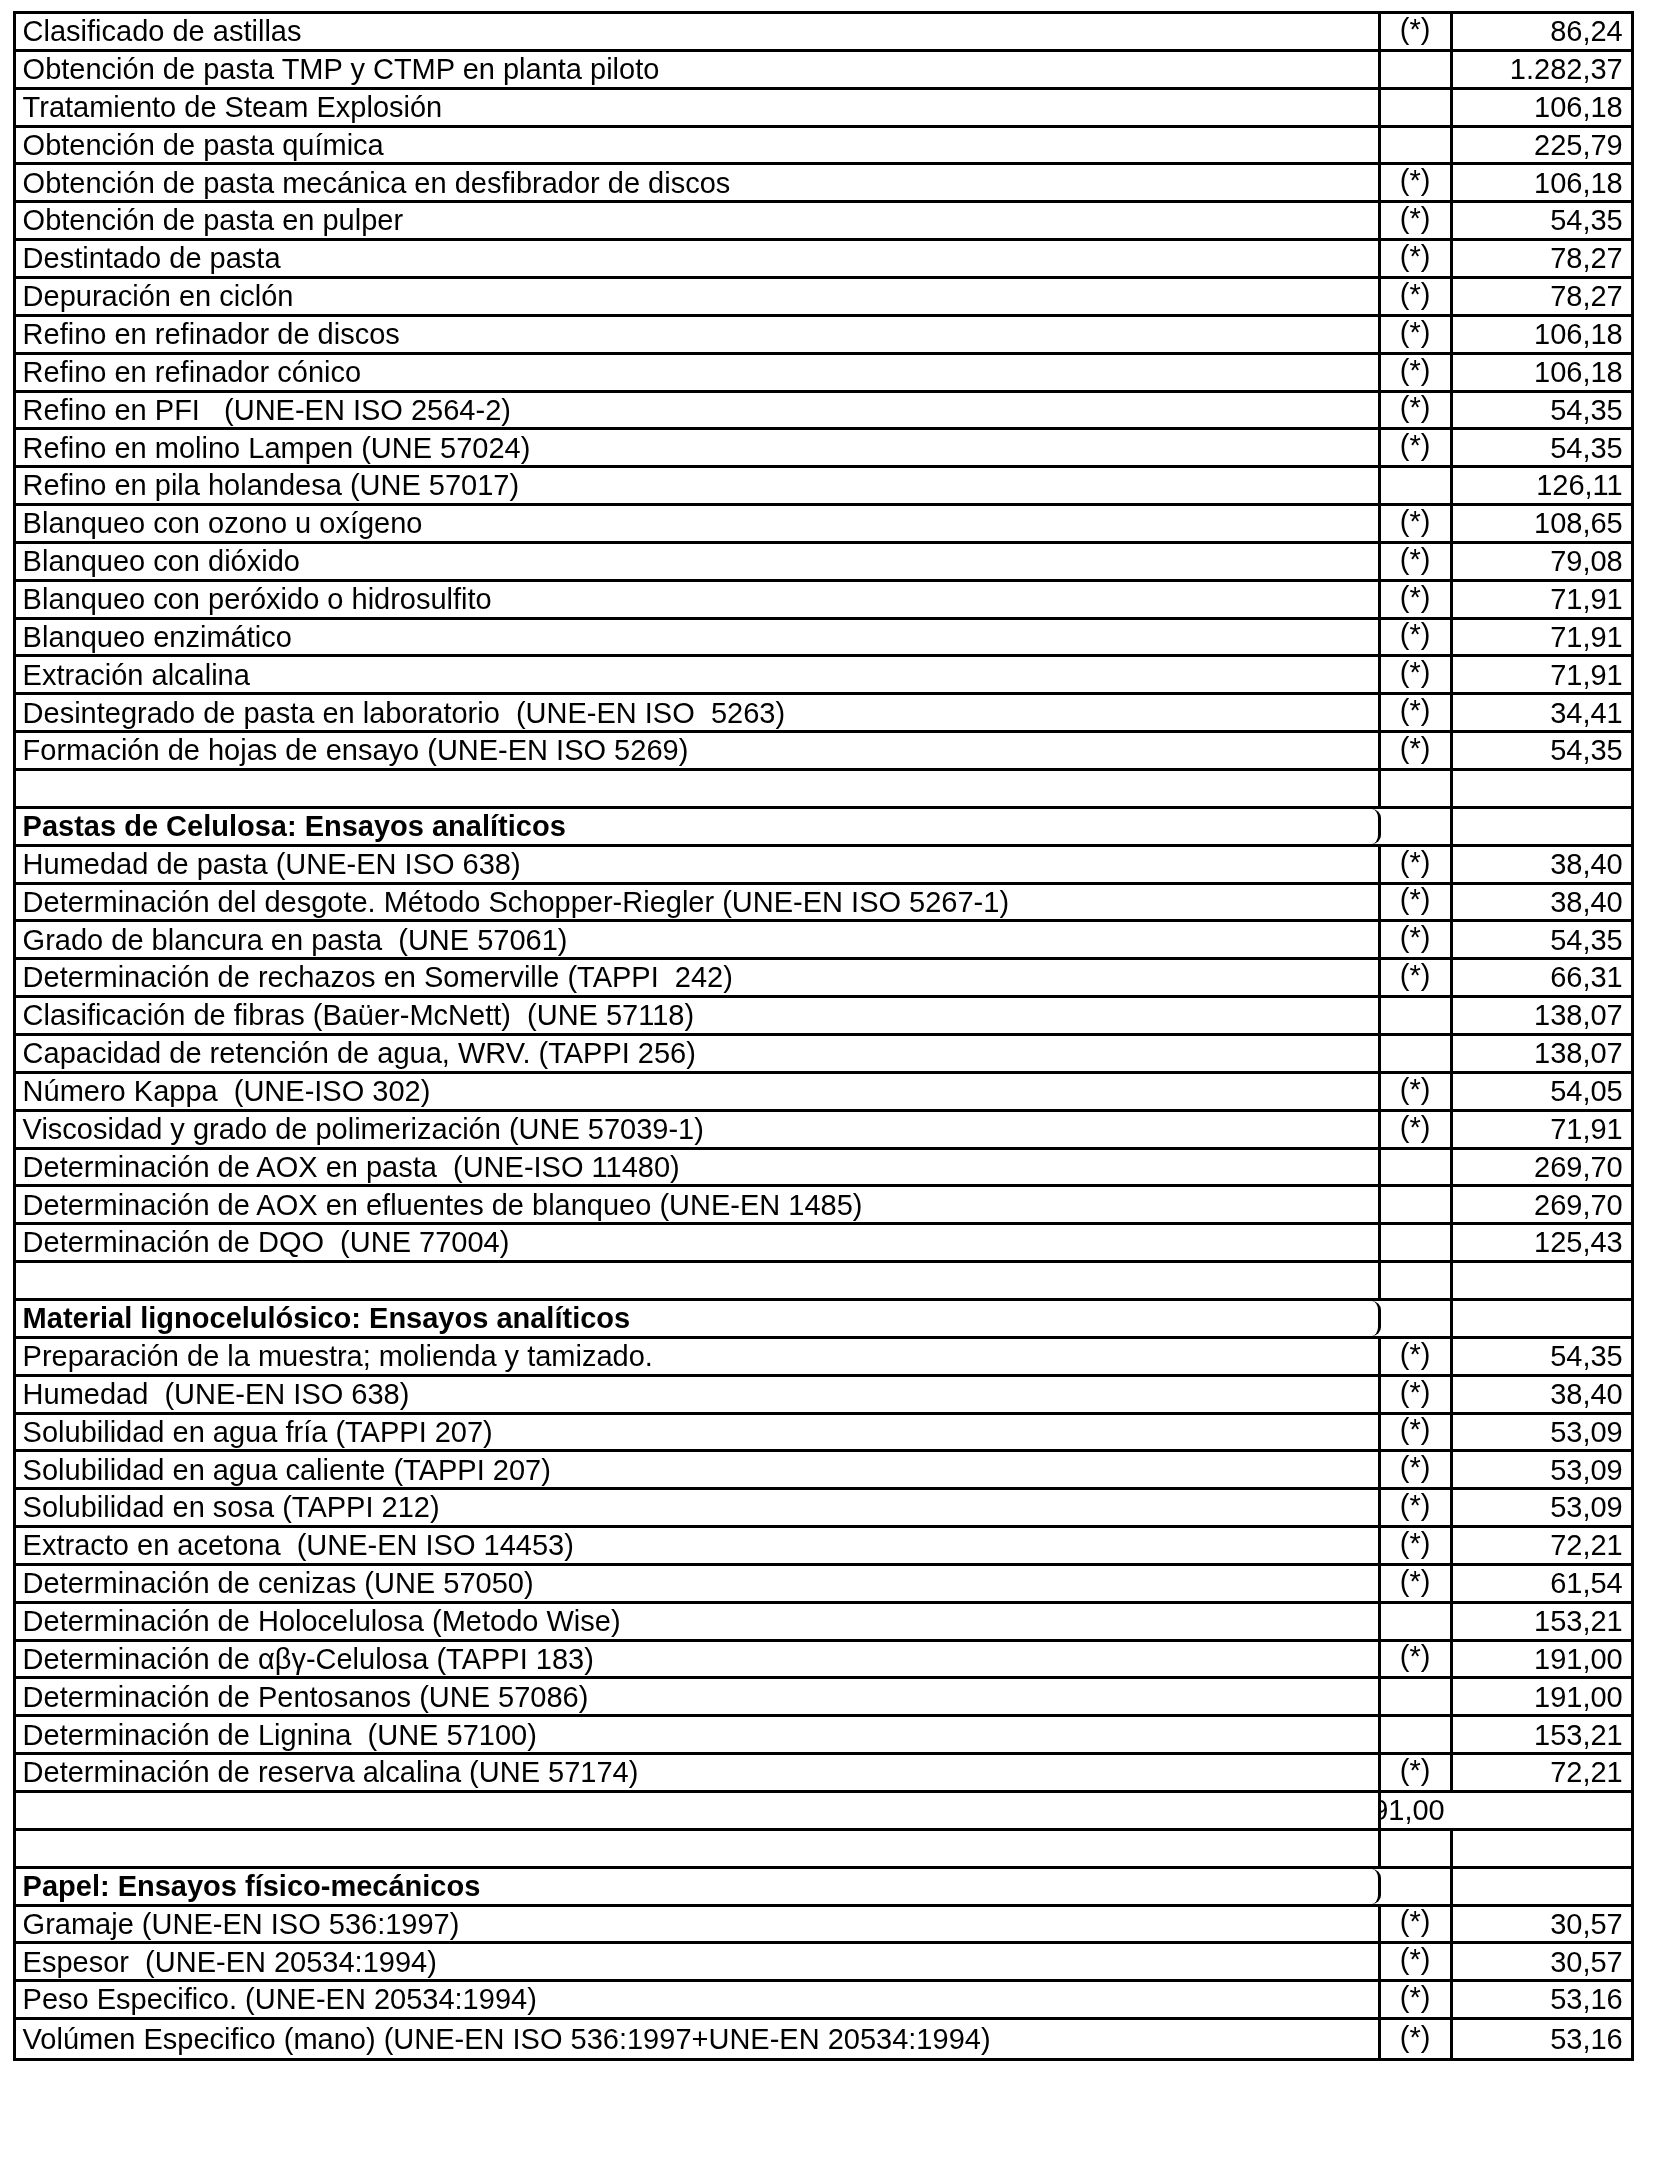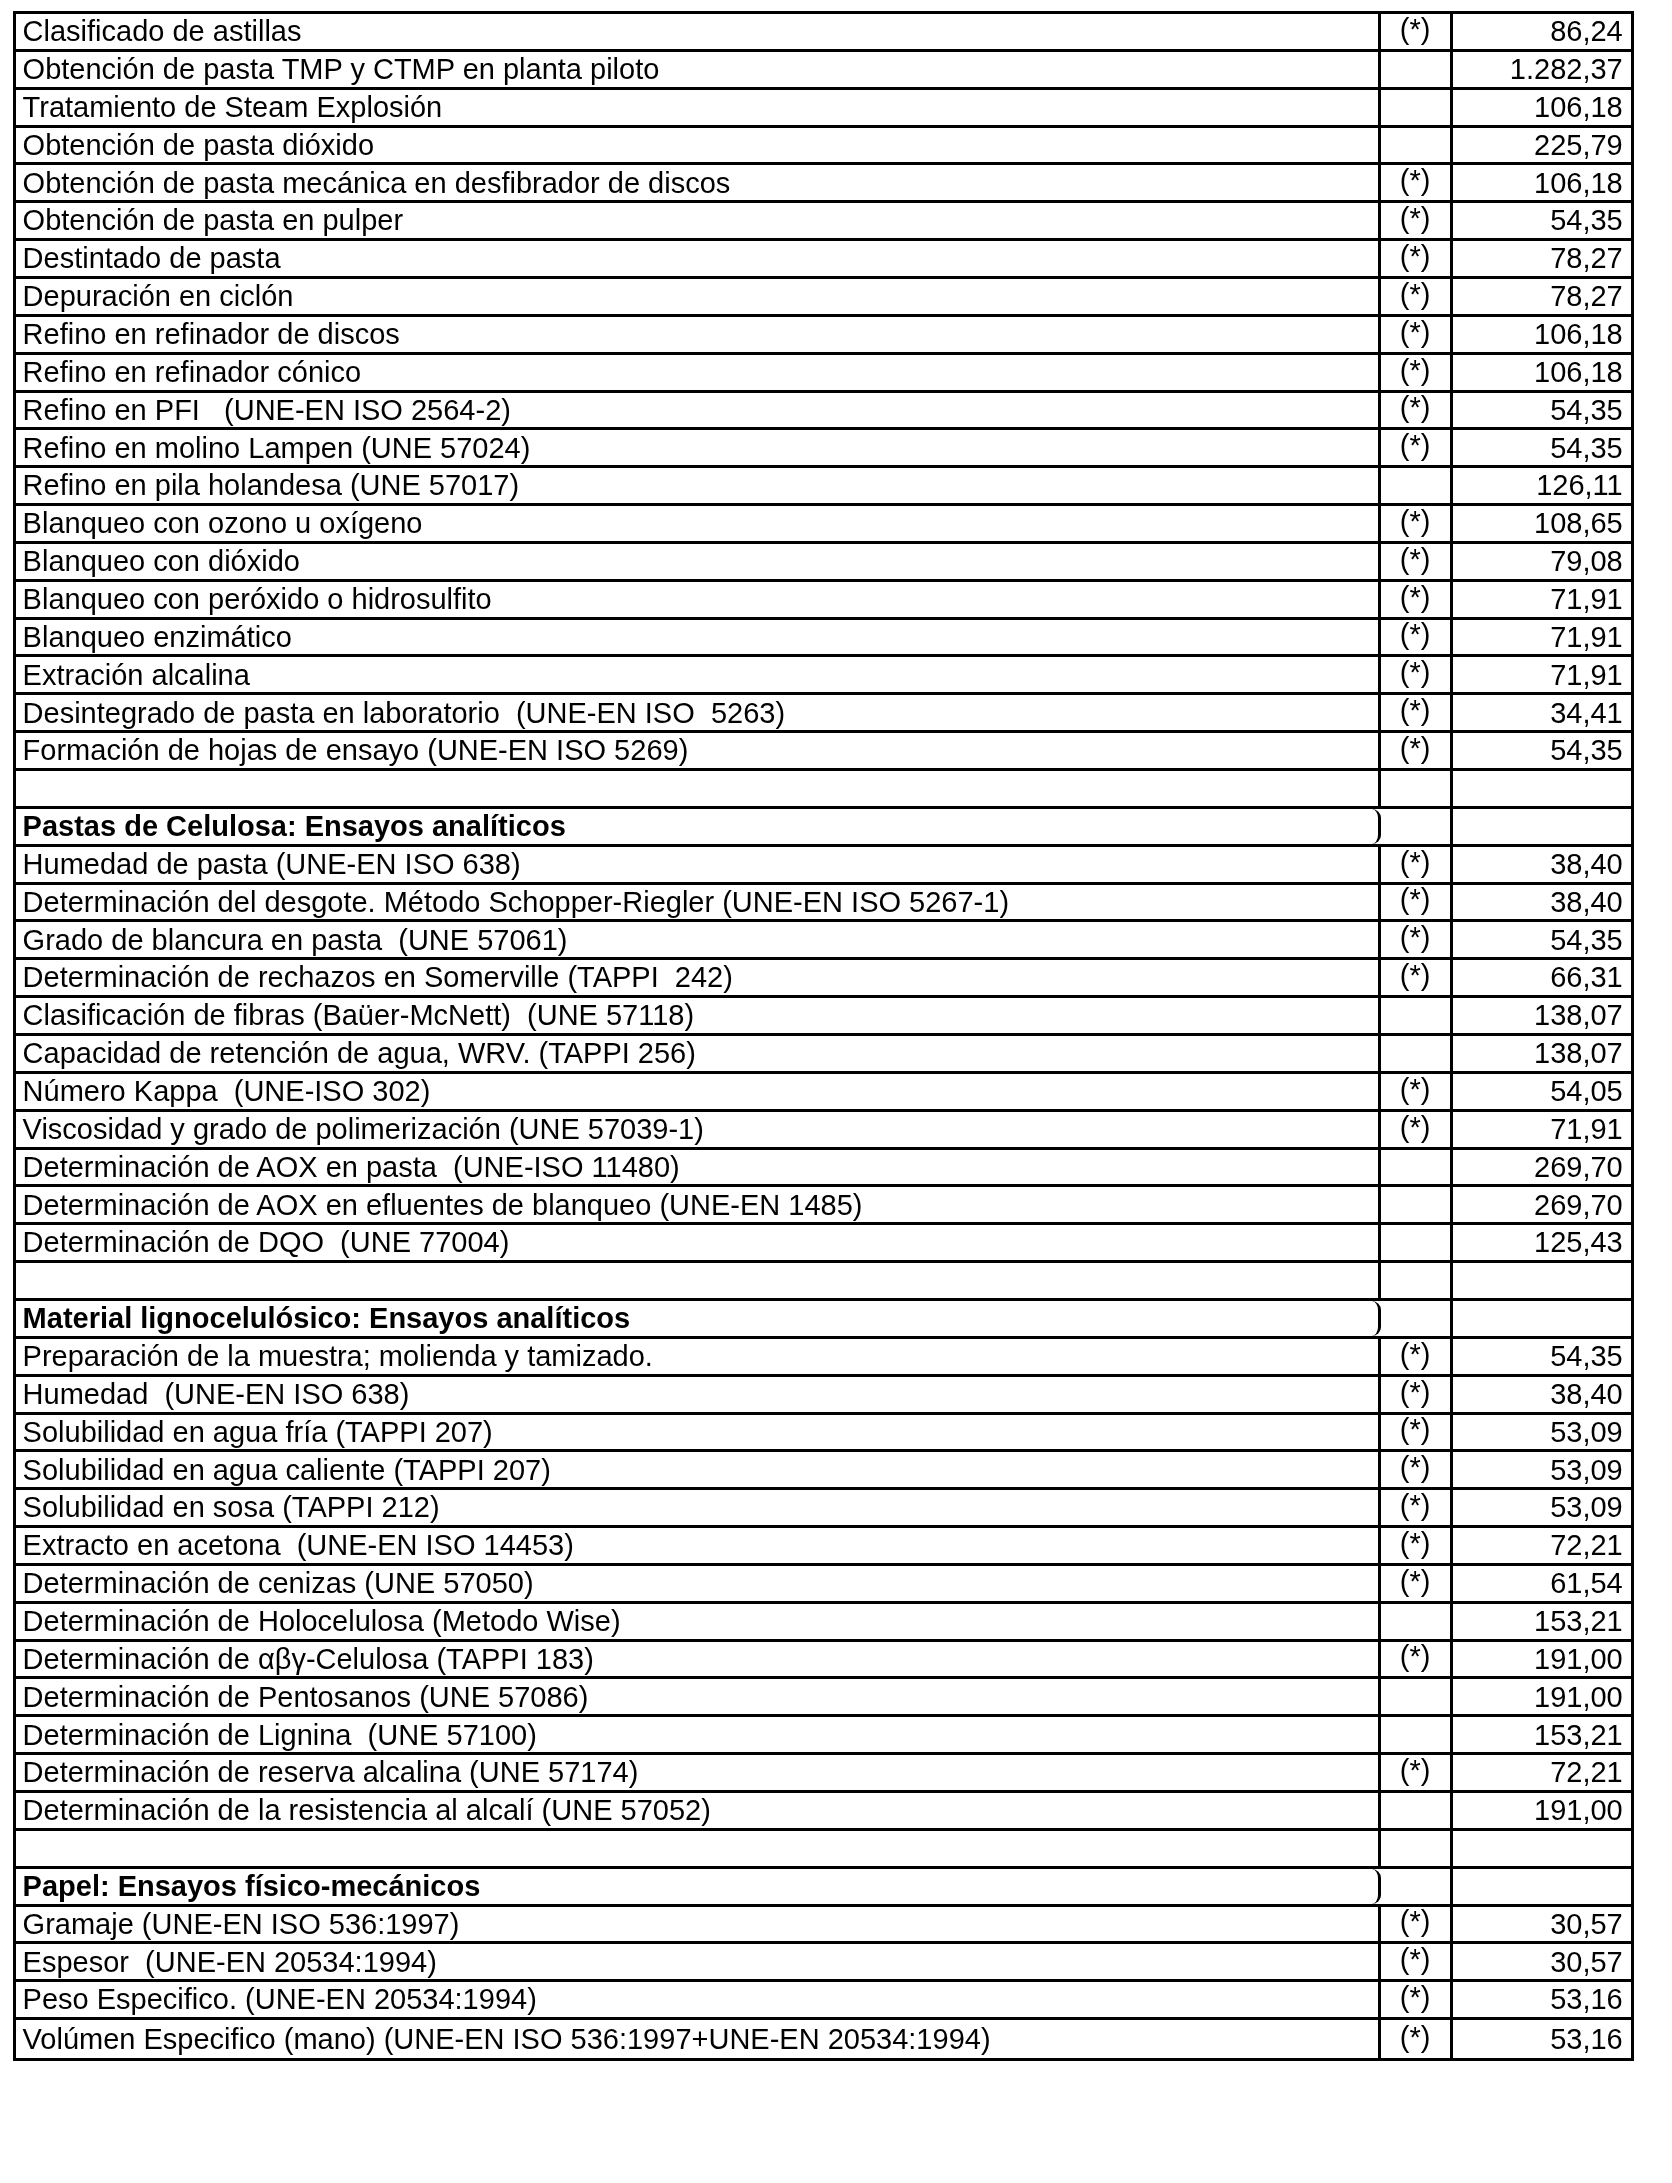--- a/index.html
+++ b/index.html
@@ -73,21 +73,21 @@
     <div class="cell desc">Obtención de pasta TMP y CTMP en planta piloto</div>
     <div class="cell mark"></div>
     <div class="cell value">1.282,37</div>
   </div>
       <div class="row">
     <div class="cell desc">Tratamiento de Steam Explosión</div>
     <div class="cell mark"></div>
     <div class="cell value">106,18</div>
   </div>
       <div class="row">
-    <div class="cell desc">Obtención de pasta dióxido</div>
+    <div class="cell desc">Obtención de pasta química</div>
     <div class="cell mark"></div>
     <div class="cell value">225,79</div>
   </div>
       <div class="row">
     <div class="cell desc">Obtención de pasta mecánica en desfibrador de discos</div>
     <div class="cell mark">(*)</div>
     <div class="cell value">106,18</div>
   </div>
       <div class="row">
     <div class="cell desc">Obtención de pasta en pulper</div>
@@ -293,21 +293,20 @@
     <div class="cell desc">Determinación de Lignina  (UNE 57100)</div>
     <div class="cell mark"></div>
     <div class="cell value">153,21</div>
   </div>
       <div class="row">
     <div class="cell desc">Determinación de reserva alcalina (UNE 57174)</div>
     <div class="cell mark">(*)</div>
     <div class="cell value">72,21</div>
   </div>
       <div class="row">
-    <div class="cell desc">Determinación de la resistencia al alcalí (UNE 57052)</div>
     <div class="cell mark"></div>
     <div class="cell value">191,00</div>
   </div>
       <div class="row">
     <div class="cell desc"></div>
     <div class="cell mark"></div>
     <div class="cell value"></div>
   </div>
       <div class="row section">
     <div class="cell desc">Papel: Ensayos físico-mecánicos</div>

